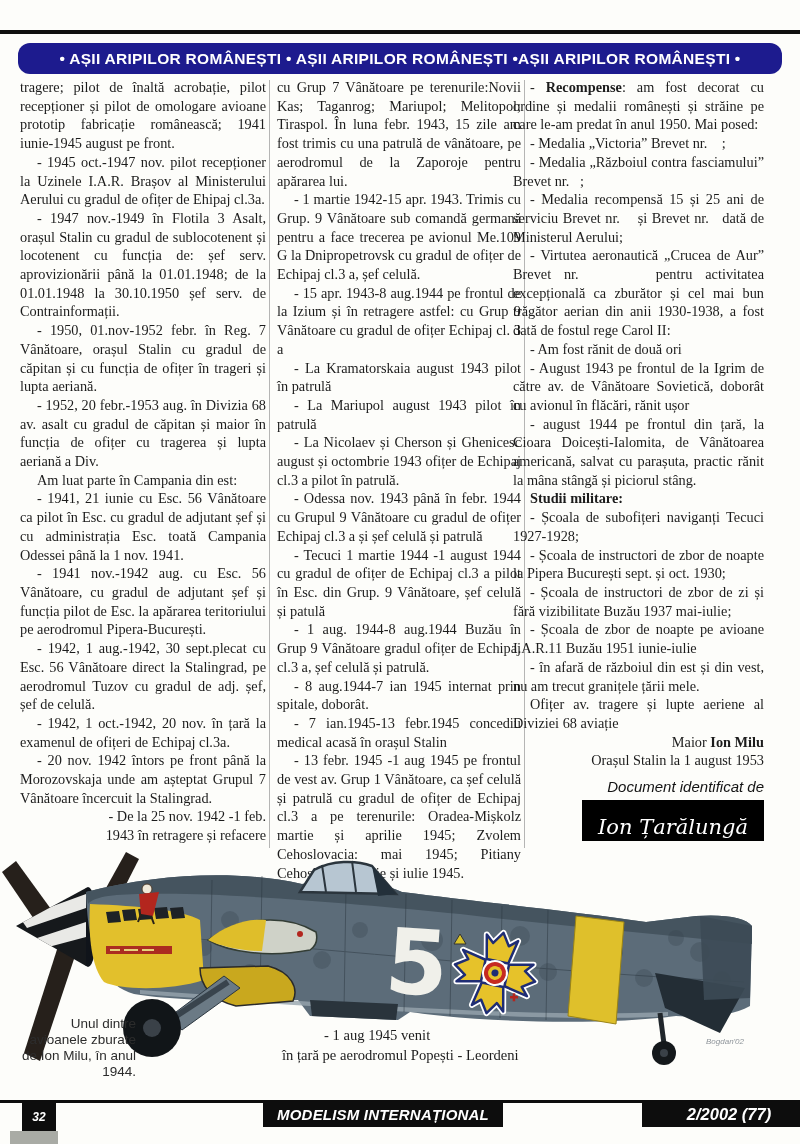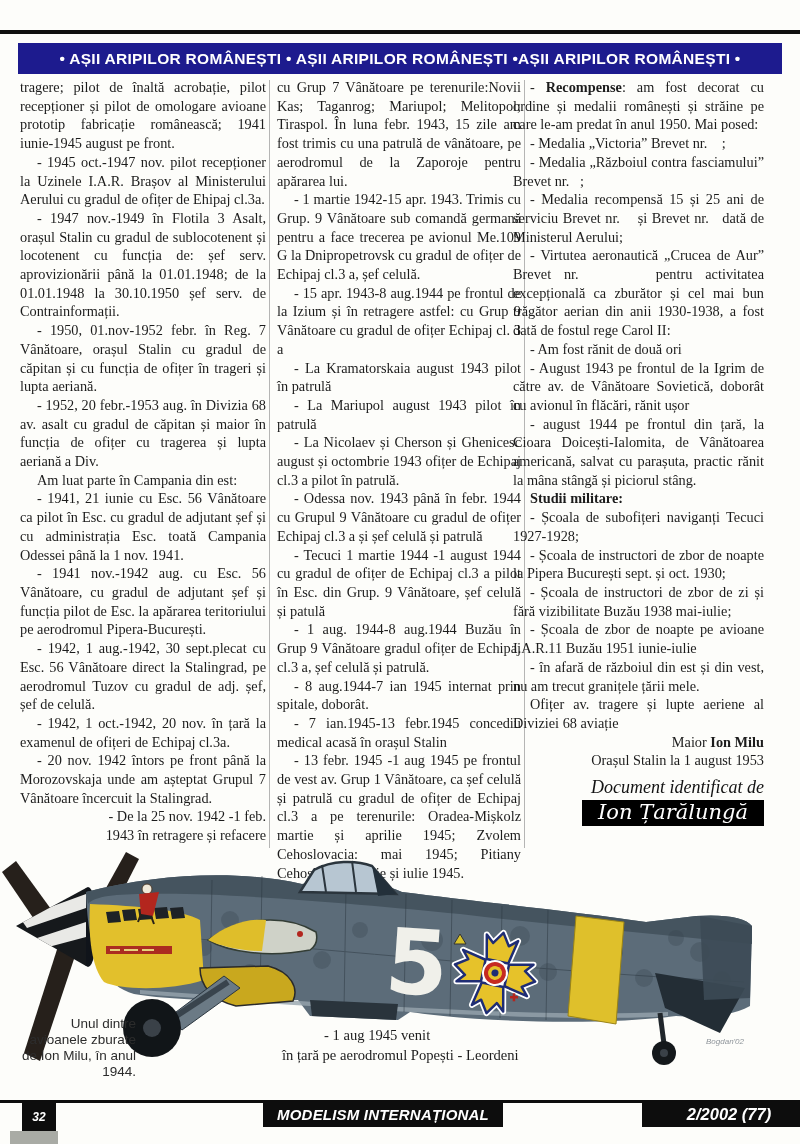--- a/index.html
+++ b/index.html
@@ -1,38 +1,38 @@
 <!DOCTYPE html>
 <html><head>
 <meta charset="utf-8">
 <style>
   html,body{margin:0;padding:0;background:#ffffff;}
   .page{position:relative;width:800px;height:1144px;background:#fdfdfa;overflow:hidden;
         font-family:"Liberation Serif",serif;color:#1c1c1c;}
   .topline{position:absolute;left:0;top:30px;width:800px;height:4px;background:#0f0f0f;}
   .banner{position:absolute;left:18px;top:43px;width:764px;height:31px;background:#1d1b8e;
-          display:flex;align-items:center;justify-content:center;}
+          display:flex;align-items:center;justify-content:center;border-radius:12px;}
   .banner span{color:#ffffff;font-family:"Liberation Sans",sans-serif;font-weight:bold;
           font-size:15.5px;letter-spacing:.3px;white-space:nowrap;}
   .col{position:absolute;top:78px;font-size:14.3px;line-height:18.7px;text-align:justify;}
   .col p{margin:0;text-indent:17px;}
   .col p.noindent{text-indent:0;}
   .col p.bold{font-weight:bold;}
   .col p.wrapright{text-indent:0;padding-left:70px;text-align:right;}
   .col p.right{text-indent:0;text-align:right;}
   .col1{left:20px;width:246px;}
   .col2{left:277px;width:244px;}
   .col3{left:513px;width:251px;}
   .divider{position:absolute;top:80px;width:1px;height:768px;background:#8f8f8f;opacity:.65;}
   .d1{left:269px;}.d2{left:524px;}
-  .sigline{font-family:Liberation Serif, serif;font-style:italic;font-size:18px;
+  .sigline{font-family:Liberation Sans, sans-serif;font-style:italic;font-size:15px;
            text-align:right;margin-top:8px;color:#131313;}
   .sigboxwrap{text-align:right;margin-top:3px;}
   .sigbox{display:inline-block;background:#000;color:#fff;font-family:"DejaVu Serif",serif;
-          font-style:italic;font-size:21px;padding:3px 16px 5px 16px;}
+          font-style:italic;font-size:21px;padding:18px 16px 5px 16px;}
   .plane{position:absolute;left:0;top:848px;width:800px;height:235px;}
   .credit{position:absolute;left:55px;top:952px;font-family:"Liberation Sans",sans-serif;
           font-weight:bold;font-size:16.5px;line-height:20px;color:#101010;width:160px;}
   .leftcap{position:absolute;left:14px;top:1016px;width:122px;text-align:right;
            font-family:"Liberation Sans",sans-serif;font-size:13.5px;line-height:16px;color:#2c2c2c;}
   .centercap{position:absolute;left:282px;top:1026px;width:252px;font-size:14.6px;
              line-height:19.5px;}
   .centercap .l1{display:block;padding-left:42px;}
   .centercap .l2{display:block;text-align:justify;}
   .footline{position:absolute;left:0;top:1100px;width:800px;height:3px;background:#0d0d0d;}
@@ -92,21 +92,21 @@
     <p>- Medalia „Victoria” Brevet nr.&nbsp;&nbsp;&nbsp;&nbsp;;</p>
     <p>- Medalia „Războiul contra fasciamului” Brevet nr.&nbsp;&nbsp;&nbsp;;</p>
     <p>- Medalia recompensă 15 și 25 ani de serviciu Brevet nr.&nbsp;&nbsp;&nbsp;&nbsp;și Brevet nr.&nbsp;&nbsp;&nbsp;dată de Ministerul Aerului;</p>
     <p>- Virtutea aeronautică „Crucea de Aur” Brevet nr.&nbsp;&nbsp;&nbsp;&nbsp;&nbsp;&nbsp;pentru activitatea excepțională ca zburător și cel mai bun trăgător aerian din anii 1930-1938, a fost dată de fostul rege Carol II:</p>
     <p>- Am fost rănit de două ori</p>
     <p>- August 1943 pe frontul de la Igrim de către av. de Vânătoare Sovietică, doborât cu avionul în flăcări, rănit ușor</p>
     <p>- august 1944 pe frontul din țară, la Cioara Doicești-Ialomita, de Vânătoarea americană, salvat cu parașuta, practic rănit la mâna stângă și piciorul stâng.</p>
     <p class="bold">Studii militare:</p>
     <p>- Școala de subofițeri naviganți Tecuci 1927-1928;</p>
     <p>- Școala de instructori de zbor de noapte la Pipera București sept. și oct. 1930;</p>
-    <p>- Școala de instructori de zbor de zi și fără vizibilitate Buzău 1938 mai-iulie;</p>
+    <p>- Școala de instructori de zbor de zi și fără vizibilitate Buzău 1937 mai-iulie;</p>
     <p>- Școala de zbor de noapte pe avioane I.A.R.11 Buzău 1951 iunie-iulie</p>
     <p>- în afară de războiul din est și din vest, nu am trecut granițele țării mele.</p>
     <p>Ofițer av. tragere și lupte aeriene al Diviziei 68 aviație</p>
     <p class="right"><span>Maior </span><b>Ion Milu</b></p>
     <p class="right">Orașul Stalin la 1 august 1953</p>
     <div class="sigline">Document identificat de</div>
     <div class="sigboxwrap">
       <span class="sigbox">Ion Țarălungă</span>
     </div>
   </div>

